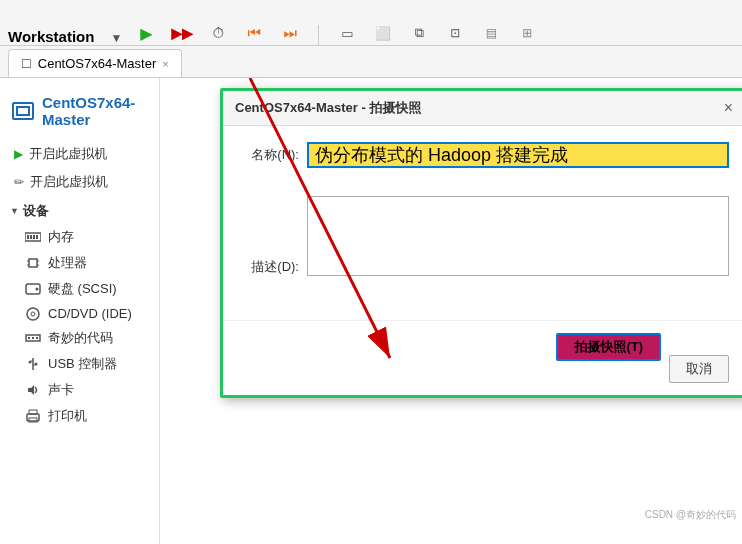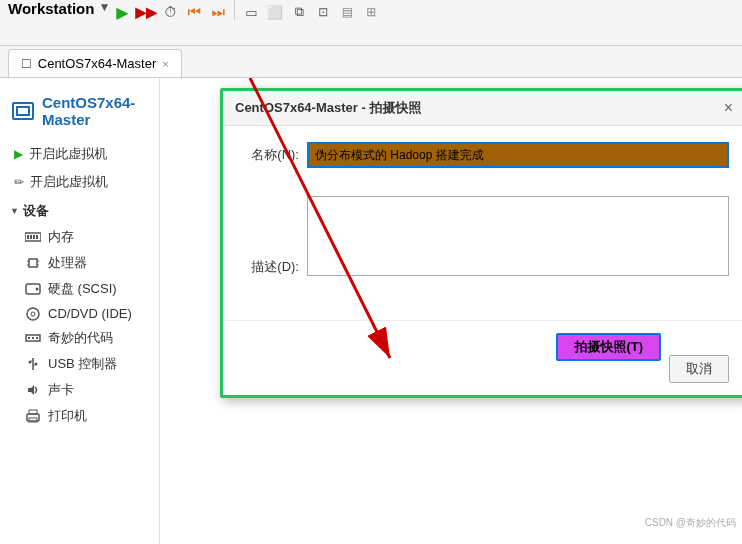--- a/index.html
+++ b/index.html
@@ -11,23 +11,23 @@
       height: 544px;
       overflow: hidden;
     }
 
     
     .toolbar {
       background: #f5f5f5;
       border-bottom: 1px solid #ccc;
       height: 46px;
       display: flex;
-      align-items: flex-start;
+      align-items: flex-end;
       padding: 0 8px;
-      gap: 0;
+      gap: 12px;
     }
     .toolbar-title {
       font-size: 15px;
       font-weight: bold;
       color: #000;
       margin-right: 4px;
     }
     .toolbar-arrow {
       color: #555;
       font-size: 12px;
@@ -248,25 +248,25 @@
       font-size: 13px;
       color: #333;
       flex-shrink: 0;
       text-align: right;
     }
     .dialog-field-input {
       flex: 1;
       height: 26px;
       border: 2px solid #0078d7;
       padding: 7px 6px;
-      font-size: 12px;
+      font-size: 18px;
       outline: none;
       font-family: 'Microsoft YaHei', Arial, sans-serif;
       color: #000;
-      background: #a16207;
+      background: #fde047;
     }
     .dialog-field-textarea {
       flex: 1;
       height: 80px;
       border: 1px solid #aaa;
       padding: 4px 6px;
       font-size: 13px;
       outline: none;
       font-family: 'Microsoft YaHei', Arial, sans-serif;
       resize: none;
@@ -280,36 +280,36 @@
     }
     .btn {
       height: 28px;
       padding: 0 16px;
       font-size: 13px;
       font-family: 'Microsoft YaHei', Arial, sans-serif;
       cursor: pointer;
       border-radius: 2px;
     }
     .btn-primary {
-      background: #d946ef;
+      background: #be185d;
       border: 2px solid #0078d7;
       color: #000;
       font-weight: bold;
     }
     .btn-secondary {
       background: #f5f5f5;
       border: 1px solid #aaa;
       color: #333;
       margin-top: 22px;
     }
 
     
     .watermark {
       position: absolute;
-      bottom: 14px;
+      bottom: 22px;
       right: 6px;
       font-size: 10px;
       color: rgba(0,0,0,0.35);
     }
   </style>
 </head>
 <body>
 
 <div class="toolbar">
   <span class="toolbar-title">Workstation</span>

